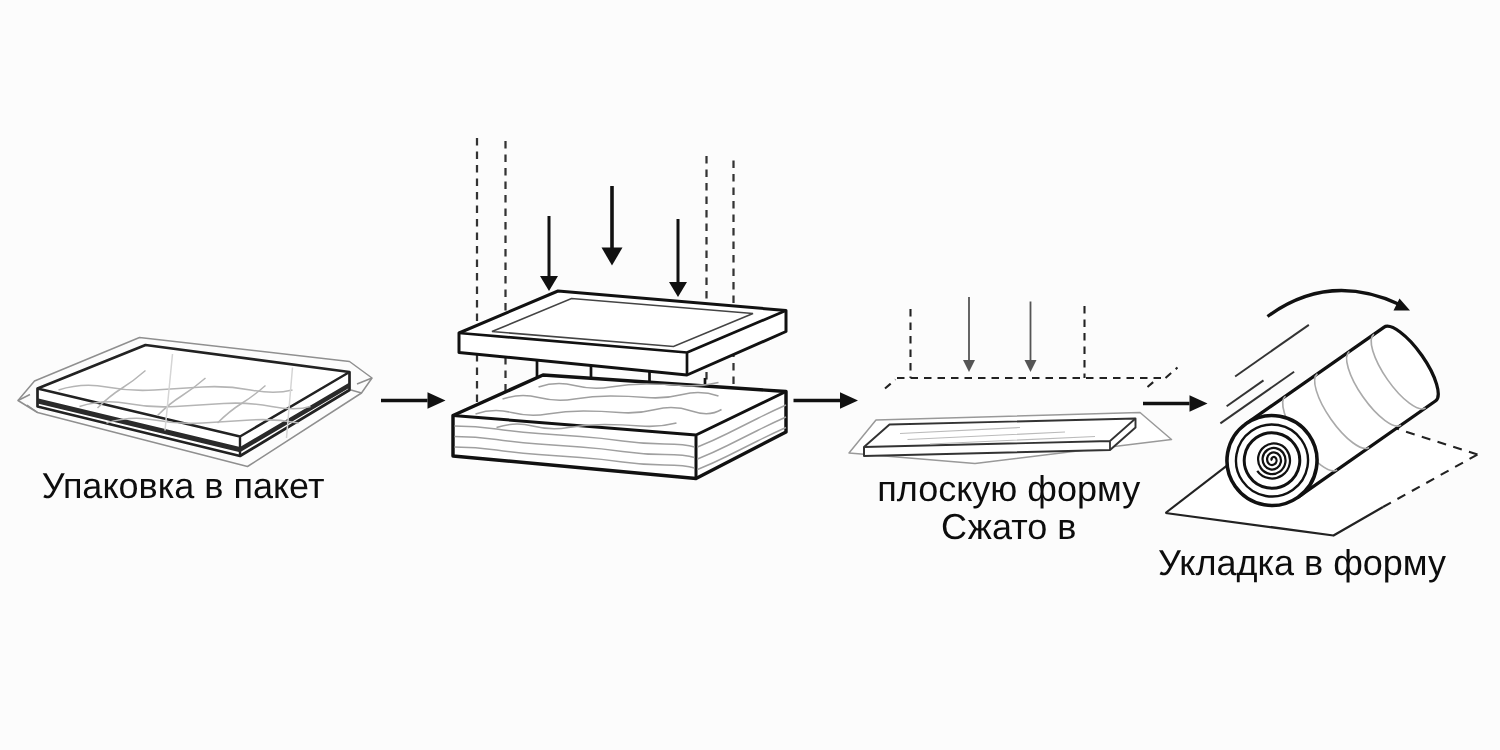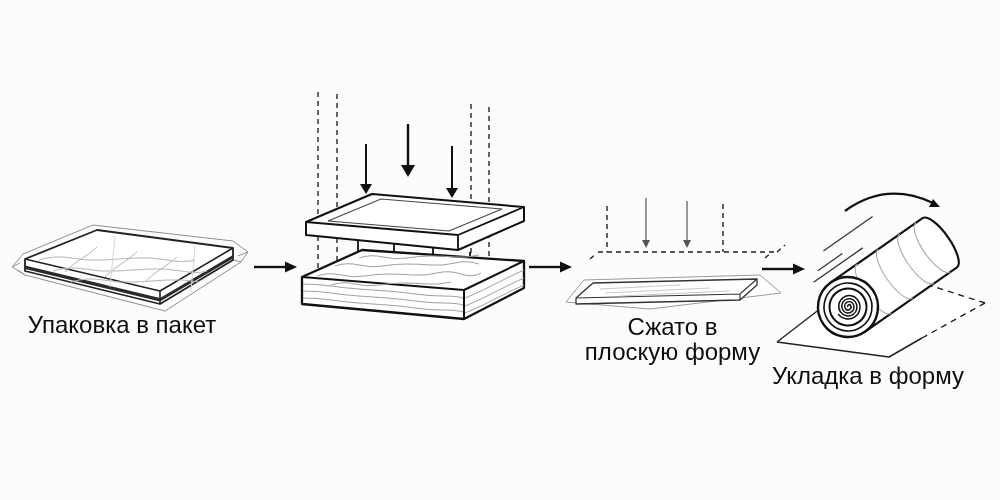--- a/index.html
+++ b/index.html
@@ -134,22 +134,22 @@
 
     <path d="M 6,112 L 24,90 L 200,85 L 221,103 L 90,119 Z" fill="#ffffff" stroke="#999999" stroke-width="1" stroke-linejoin="round"></path>
 
     <path d="M 16,108 L 33,93 L 197,89 L 197,95 L 180,110 L 16,114 Z" fill="#ffffff" stroke="#333333" stroke-width="1.3" stroke-linejoin="round"></path>
     <path d="M 16,108 L 180,104 L 197,89 M 180,104 L 180,110" fill="none" stroke="#333333" stroke-width="1.2"></path>
     <g stroke="#bbbbbb" stroke-width="0.8" fill="none">
       <path d="M 45,103 L 150,98 M 60,106 L 170,101 M 40,99 L 120,95"></path>
     </g>
   </svg>
   <div class="step-label multiline" style="left:565px;top:314px;width:215px;">
+    <div>плоскую форму</div>
     <div>Сжато в</div>
-    <div>плоскую форму</div>
   </div>
 
   <svg class="abs" style="left:760px;top:261px;" width="46" height="16" viewBox="0 0 46 16">
     <line x1="2" y1="8" x2="33" y2="8" stroke="#111111" stroke-width="2.4"></line>
     <polygon points="33,2.5 33,13.5 45,8" fill="#111111"></polygon>
   </svg>
 
   <svg class="abs" style="left:770px;top:175px;" width="225" height="192" viewBox="0 0 225 192">
 
     <g>

